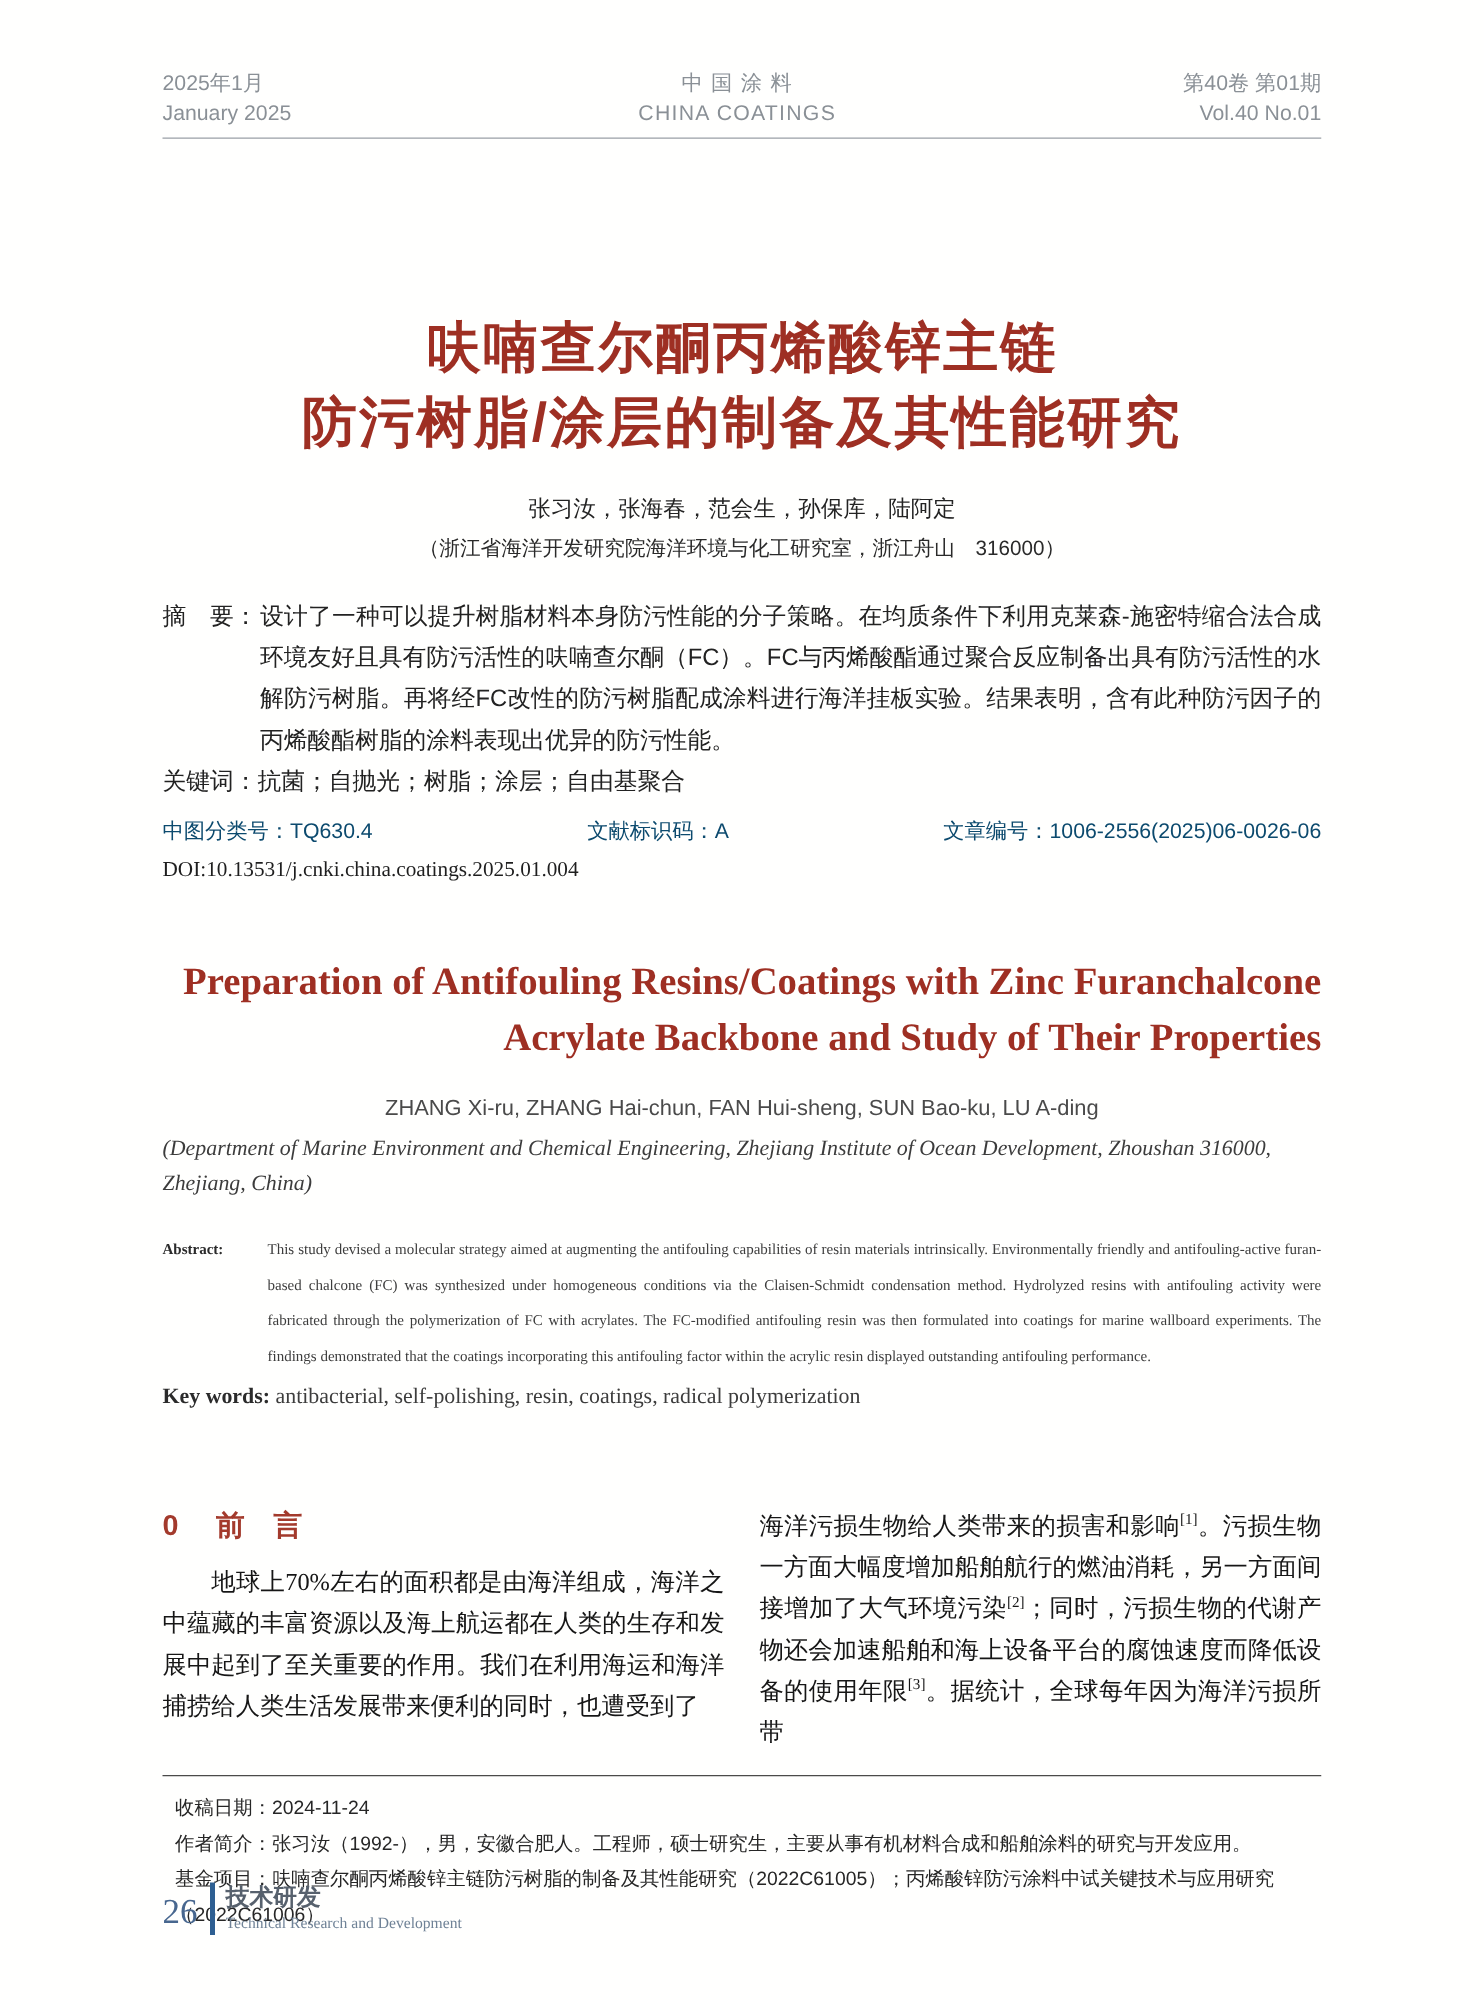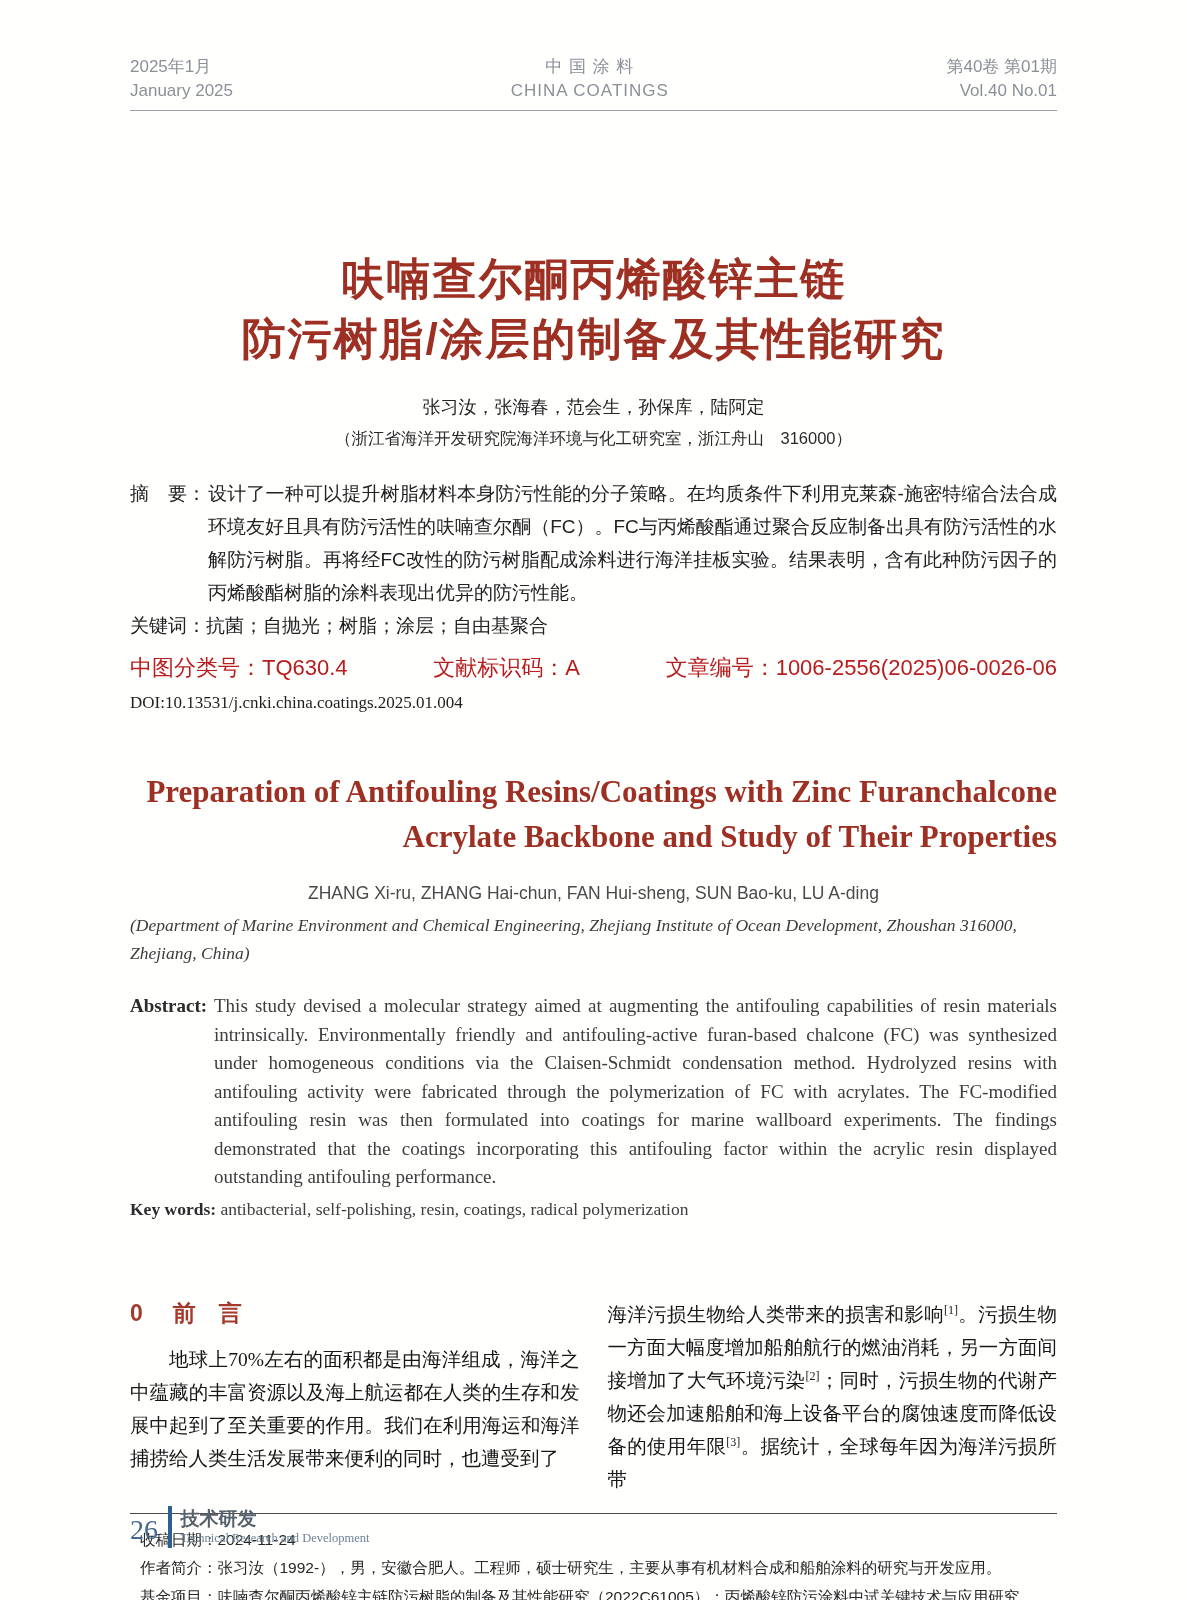--- a/index.html
+++ b/index.html
@@ -57,21 +57,21 @@
   .hang-label-cn { display:inline-block; width:78px; margin-left:-78px; }
   .keywords-cn {
     margin-top:0px;
     font-family:"Liberation Sans", sans-serif;
     font-size:19px; line-height:33px; color:#222;
   }
   .meta-line {
     margin-top:11px;
     display:flex; justify-content:space-between;
     font-family:"Liberation Sans", sans-serif;
-    font-size:22px; color:#b91c1c;
+    font-size:17px; color:#0c4a6e;
   }
   .doi-line { margin-top:10px; font-size:17px; color:#1e1e1e; }
 
   
   .title-en {
     margin-top:56px; text-align:right;
     font-weight:bold; font-size:31px; line-height:45px;
     color:#9e2f23;
   }
   .authors-en {
@@ -80,21 +80,21 @@
     font-size:17.5px; color:#4a4a4a;
   }
   .affil-en {
     margin-top:7px; text-align:left;
     font-style:italic; font-size:17.5px; line-height:28px; color:#3c3c3c;
   }
 
   
   .abstract-en {
     margin-top:25px;
-    font-size:19px; line-height:28.5px;
+    font-size:12px; line-height:28.5px;
     text-align:justify; color:#3d3d3d;
     padding-left:84px;
   }
   .hang-label-en { display:inline-block; width:84px; margin-left:-84px; font-weight:bold; color:#2b2b2b; }
   .keywords-en {
     margin-top:7px; font-size:17.5px; color:#3d3d3d;
   }
   .keywords-en .kw-label { font-weight:bold; color:#2b2b2b; }
 
   

